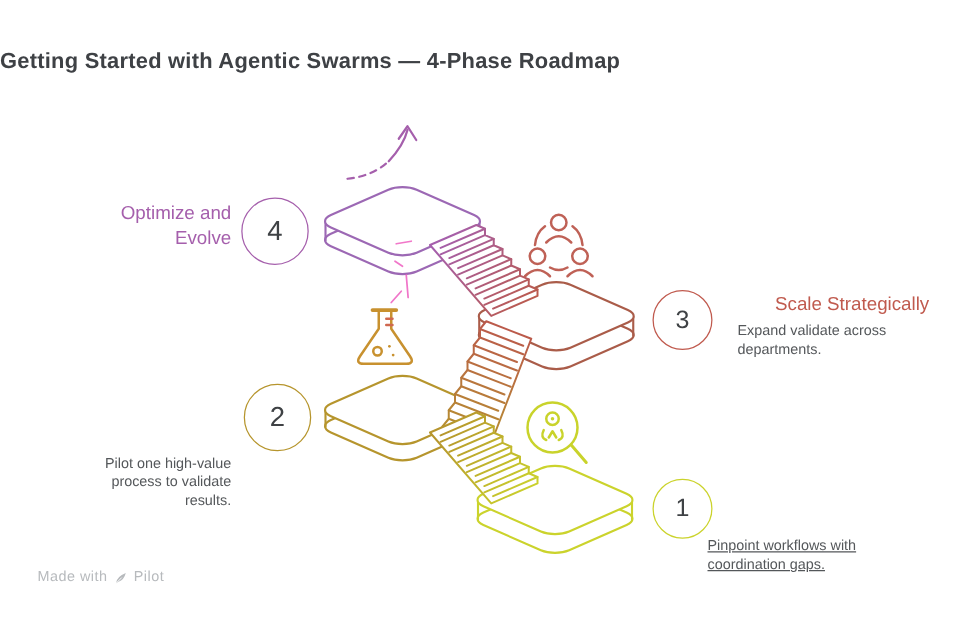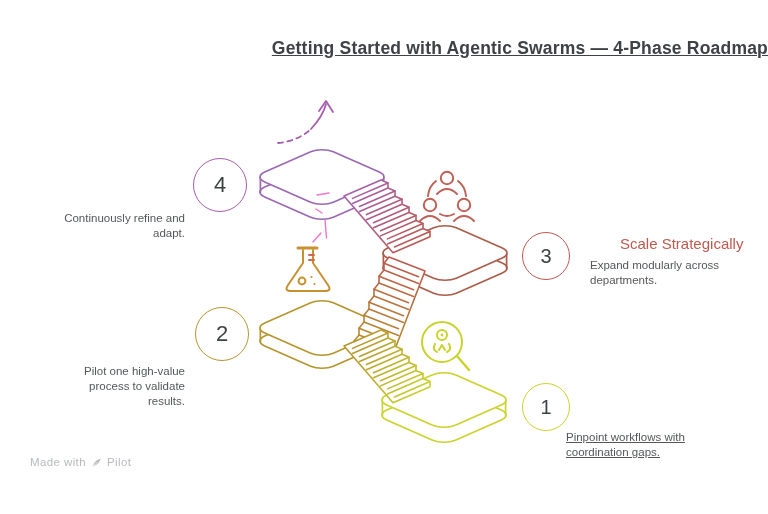--- a/index.html
+++ b/index.html
@@ -3,22 +3,22 @@
 <meta charset="utf-8">
 <style>
   html,body{margin:0;padding:0;background:#fff;}
   #canvas{
     position:relative;width:768px;height:514px;background:#ffffff;overflow:hidden;
     font-family:"Liberation Sans", sans-serif;
     -webkit-font-smoothing:antialiased;
   }
   #diagram{position:absolute;left:0;top:0;width:768px;height:514px;}
   .main-title{
-    position:absolute;left:0;top:38px;width:768px;text-align:right;
-    font-size:17.5px;font-weight:700;color:var(--c-heading,#3e4145);letter-spacing:.2px;text-decoration:underline;
+    position:absolute;left:0;top:38px;width:768px;text-align:left;
+    font-size:17.5px;font-weight:700;color:var(--c-heading,#3e4145);letter-spacing:.2px;
   }
   .phase-title{position:absolute;font-size:15px;font-weight:500;line-height:1.32;white-space:pre-line;}
   .phase-desc{position:absolute;font-size:11.5px;line-height:1.32;color:var(--c-body,#54575a);white-space:pre-line;}
   .right-align{text-align:right;}
   .badge{
     position:absolute;background:#fff;border:1.6px solid #999;border-radius:50%;
     display:flex;align-items:center;justify-content:center;
     color:var(--c-number,#3f4245);
   }
   .badge.big{width:52px;height:52px;font-size:22px;}
@@ -145,28 +145,28 @@
       <circle cx="442" cy="335" r="5"></circle>
       <circle cx="442" cy="335" r="1.4" stroke="none" style="fill: rgb(201, 211, 43);"></circle>
       <path d="M435,344 Q432,350 437,352"></path>
       <path d="M449,344 Q452,350 447,352"></path>
       <path d="M439,350 L442,345 L445,350"></path>
     </g>
   </svg>
 
   <div class="main-title">Getting Started with Agentic Swarms — 4-Phase Roadmap</div>
 
-  <div id="p4-desc" class="phase-desc right-align">Continuously refine and
-adapt.</div>
+  <div id="p4-title" class="phase-title right-align" style="color: rgb(165, 95, 172);">Optimize and
+Evolve</div>
   <div id="badge-4" class="badge big" style="border-color: rgb(165, 95, 172);">
     <span>4</span>
   </div>
 
   <div id="p3-title" class="phase-title" style="color: rgb(192, 90, 78);">Scale Strategically</div>
-  <div id="p3-desc" class="phase-desc">Expand modularly across
+  <div id="p3-desc" class="phase-desc">Expand validate across
 departments.</div>
   <div id="badge-3" class="badge small" style="border-color: rgb(192, 90, 78);">
     <span>3</span>
   </div>
 
   <div id="p2-desc" class="phase-desc right-align">Pilot one high-value
 process to validate
 results.</div>
   <div id="badge-2" class="badge big" style="border-color: rgb(182, 149, 45);">
     <span>2</span>

